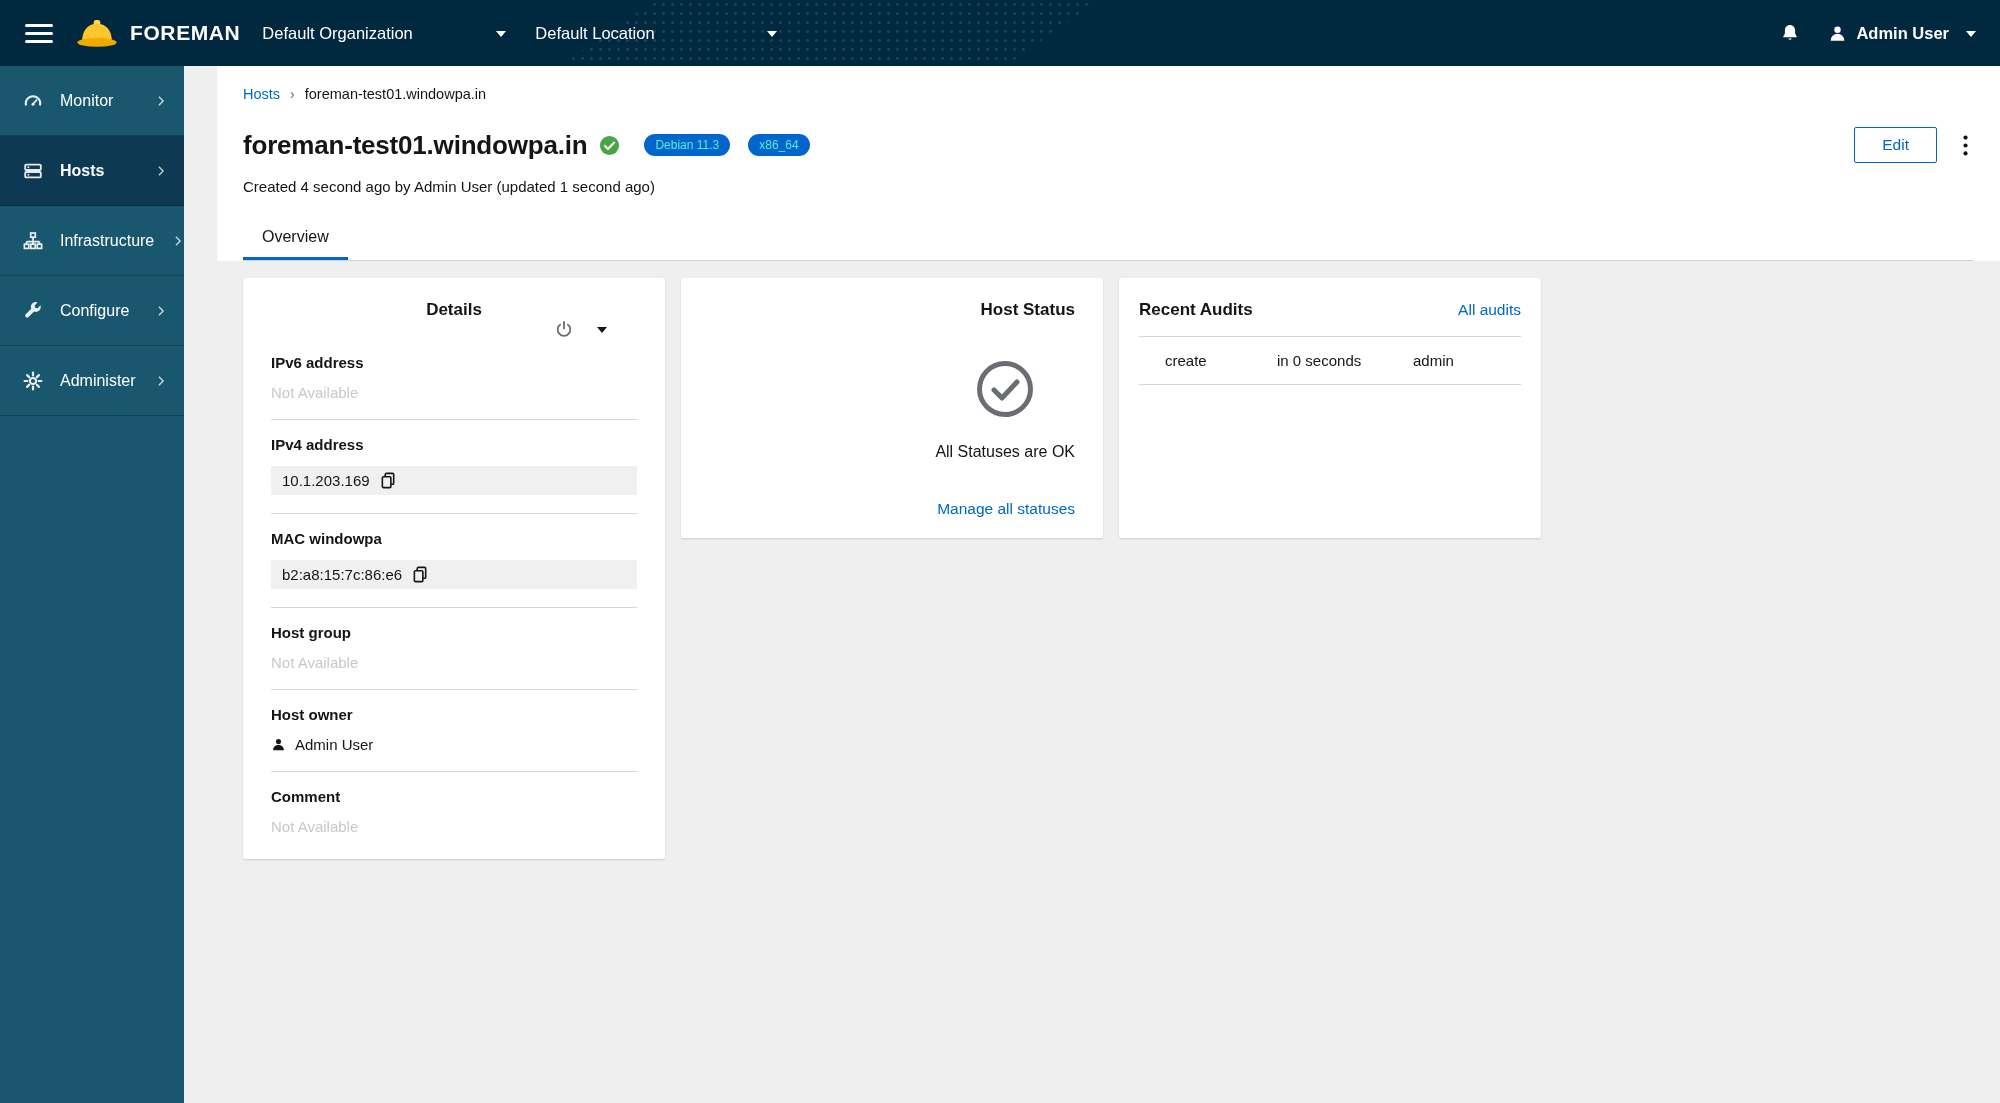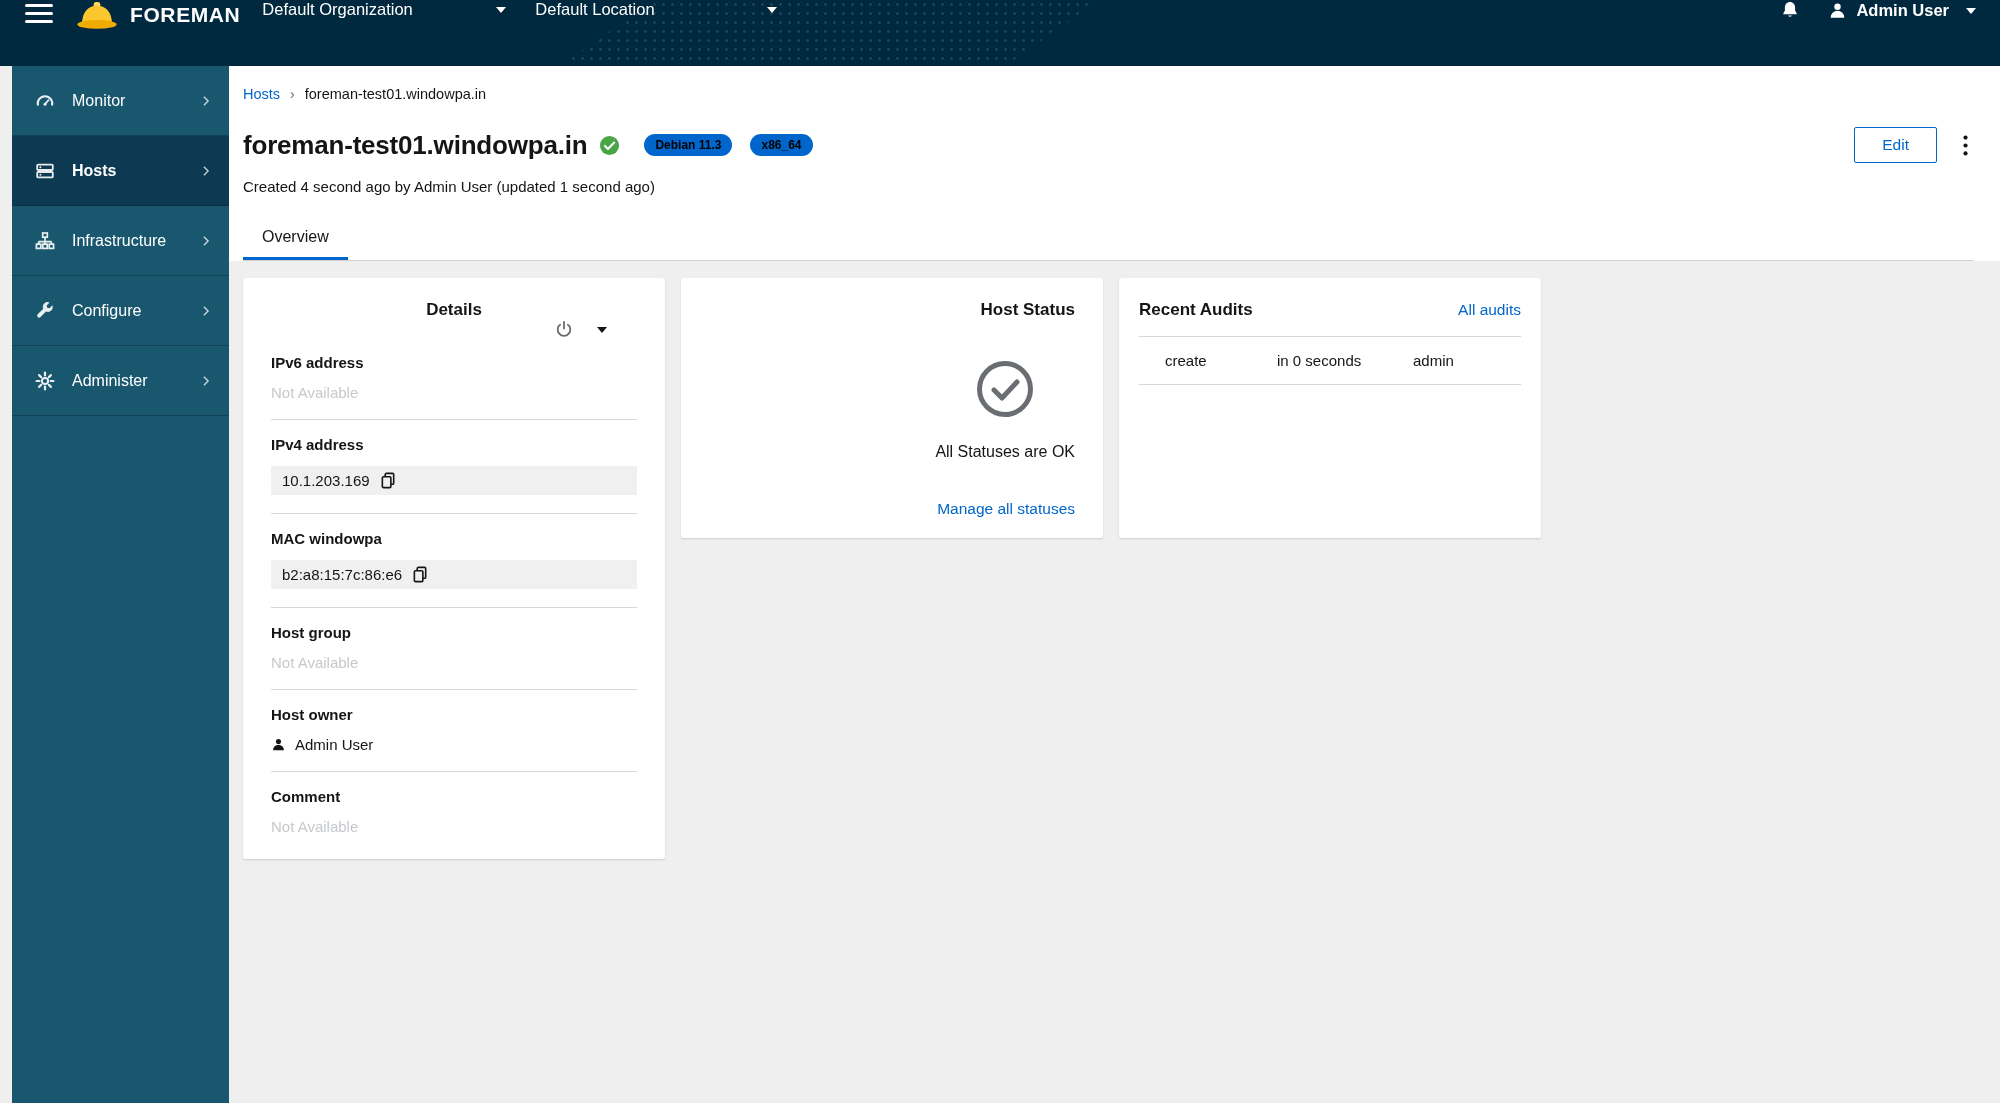--- a/index.html
+++ b/index.html
@@ -8,21 +8,21 @@
     font-family: "Liberation Sans", sans-serif;
     background: #efefef;
     position: relative;
     overflow: hidden;
     color: #151515;
   }
   
   .navbar {
     position: absolute; top: 0; left: 0; width: 100%; height: 66px;
     background: #00283e; color: #fff;
-    display: flex; align-items: flex-start;
+    display: flex; align-items: center;
     padding: 0 24px 0 25px; z-index: 10;
   }
   .navbar > * { position: relative; z-index: 1; }
   .nav-pattern {
     position: absolute; z-index: 0; top: 0; bottom: 0; left: 560px; width: 540px;
     background-image: radial-gradient(rgba(130,180,205,.45) 1.3px, transparent 1.5px);
     background-size: 9px 9px;
     clip-path: polygon(95px 0, 100% 0, calc(100% - 95px) 100%, 0 100%);
     opacity: .45;
   }
@@ -34,42 +34,42 @@
     display: flex; align-items: center; justify-content: space-between;
     width: 244px; margin-left: 22px; font-size: 16.5px; cursor: pointer;
   }
   .ctx.ctx-loc { margin-left: 29px; width: 242px; }
   .caret { width: 0; height: 0; border: 5px solid transparent; border-top: 6px solid #fff; transform: translateY(3px); }
   .nav-right { margin-left: auto; display: flex; align-items: center; gap: 28px; }
   .icon-btn { background: none; border: none; color: #fff; cursor: pointer; display: flex; align-items: center; }
   .user-menu { display: flex; align-items: center; gap: 9px; font-size: 16.5px; cursor: pointer; font-weight: bold; }
   .user-menu .caret { margin-left: 8px; }
   
-  .sidebar { position: absolute; left: 12px; top: 66px; bottom: 0; width: 217px; background: #19576e; z-index: 5; }
+  .sidebar { position: absolute; left: 0; top: 66px; bottom: 0; width: 184px; background: #19576e; z-index: 5; }
   .side-item {
     height: 70px; display: flex; align-items: center; gap: 17px;
     padding: 0 16px 0 23px; color: #fff; font-size: 16px;
     border-bottom: 1px solid rgba(0, 15, 25, .28); cursor: pointer;
   }
   .side-item .s-icon { color: rgba(255,255,255,.9); display: flex; }
   .side-item .chev { margin-left: auto; color: rgba(255,255,255,.75); display: flex; }
   .side-item.active { background: #0d3a52; font-weight: bold; }
   
   .main { position: absolute; left: 217px; top: 66px; right: 0; bottom: 0; display: flex; flex-direction: column; }
   .page-head { background: #fff; padding: 20px 26px 0; }
   .breadcrumb { display: flex; align-items: center; font-size: 14.5px; }
   .breadcrumb a { color: #0066cc; text-decoration: none; cursor: pointer; }
   .bc-sep { color: #6a6e73; margin: 0 10px; font-size: 14px; }
   .bc-sep::before { content: "\203A"; }
   .bc-current { color: #151515; }
   .title-row { display: flex; align-items: center; margin-top: 25px; }
   .page-title { font-size: 26px; font-weight: bold; letter-spacing: -.2px; }
   .ok-icon { margin-left: 12px; display: flex; }
   .badge {
-    background: #0066cc; color: #000000; font-size: 12px; font-weight: bold;
+    background: #0066cc; color: #5eead4; font-size: 12px; font-weight: normal;
     padding: 4px 11px; border-radius: 12px; margin-left: 18px; cursor: pointer; white-space: nowrap;
   }
   .badge.first { margin-left: 24px; }
   .head-actions { margin-left: auto; display: flex; align-items: center; gap: 20px; }
   .edit-btn {
     background: #fff; color: #0066cc; border: 1px solid #0066cc; border-radius: 2px;
     font-size: 15.5px; padding: 8px 27px; cursor: pointer; font-family: inherit;
   }
   .kebab-btn { background: none; border: none; cursor: pointer; padding: 4px 6px; display: flex; }
   .subtitle { margin-top: 15px; font-size: 15px; color: #151515; }

